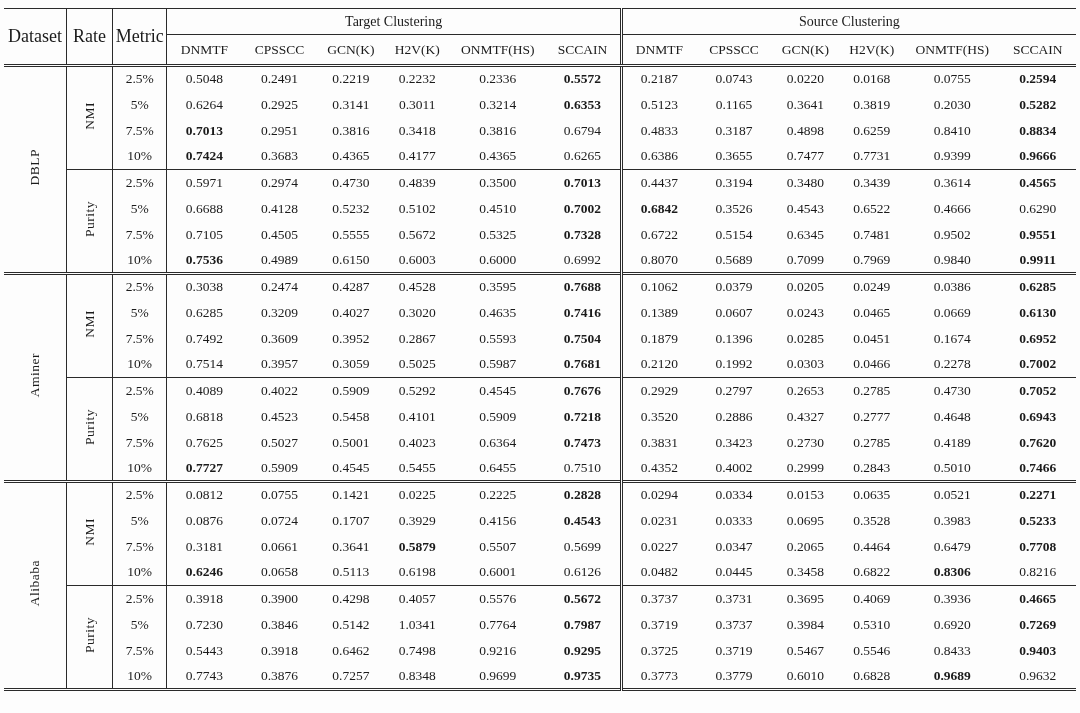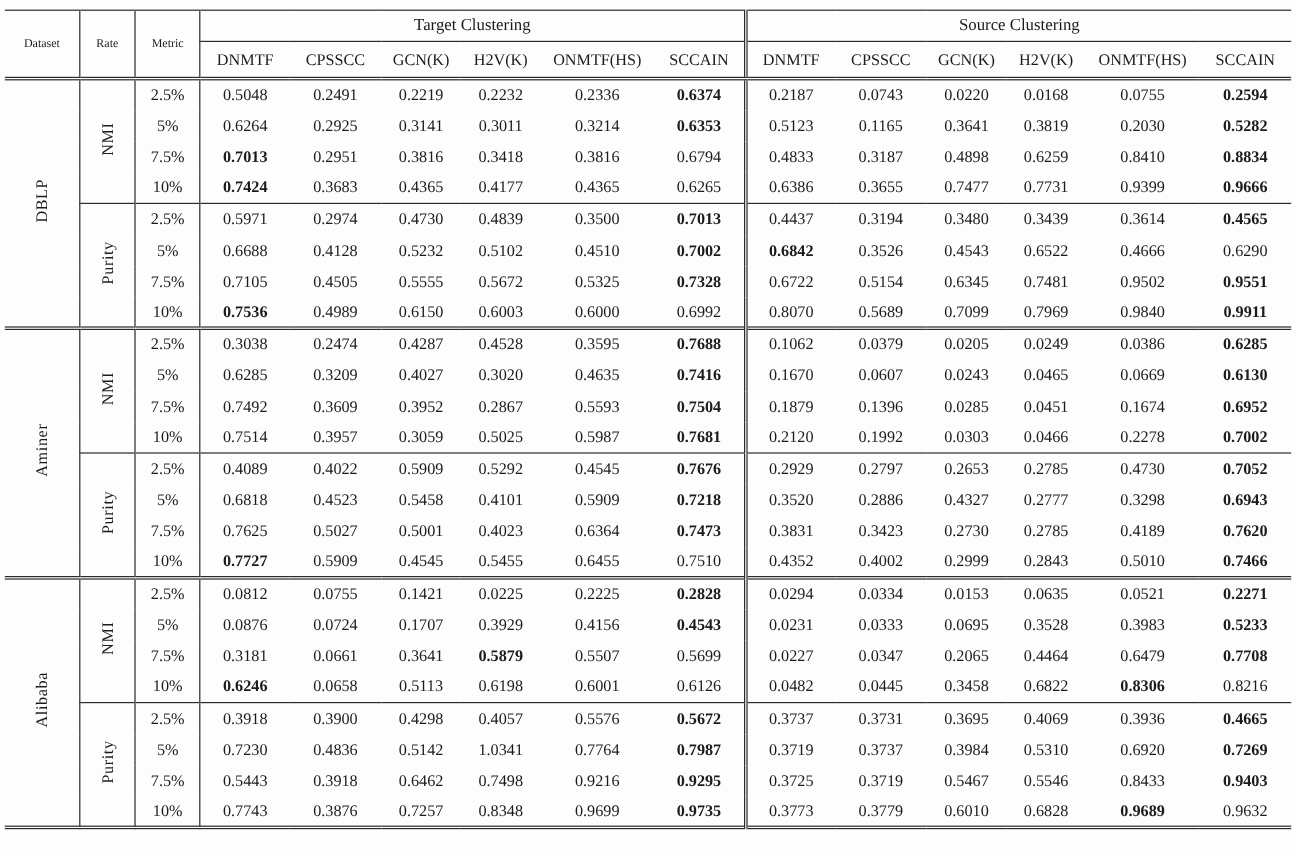--- a/index.html
+++ b/index.html
@@ -23,21 +23,21 @@
     text-align: center;
     vertical-align: middle;
     padding: 0 2px;
     font-size: 13.5px;
     white-space: nowrap;
     overflow: hidden;
   }
   td { height: 26px; }
   .h-group  { height: 26px; border-bottom: 1px solid #2a2a2a; font-size: 14px; }
   .h-method { height: 31px; text-align: center; }
-  .h-dataset, .h-rate, .h-metric { font-size: 10px; margin-top: 12px; }
+  .h-dataset, .h-rate, .h-metric { font-size: 18px; margin-top: 12px; }
   .h-dataset, .h-rate, .h-metric, .h-method { border-bottom: 3px double #2a2a2a; }
   .h-dataset, .dataset-cell { border-right: 1px solid #2a2a2a; }
   .h-rate,    .rate-cell    { border-right: 1px solid #2a2a2a; }
   .h-metric,  .metric-cell  { border-right: 1px solid #2a2a2a; }
   .src-start { border-left: 3px double #2a2a2a; }
   .ds-sep  { border-top: 3px double #2a2a2a; }
   .blk-sep { border-top: 1px solid #2a2a2a; }
   .bold { font-weight: bold; }
   .rot {
     writing-mode: vertical-rl;
@@ -96,21 +96,21 @@
     <tbody>
         <tr>
           <td class="dataset-cell" rowspan="8"><span class="rot">DBLP</span></td>
           <td class="metric-cell" rowspan="4"><span class="rot">NMI</span></td>
           <td class="rate-cell">2.5%</td>
           <td class="val">0.5048</td>
           <td class="val">0.2491</td>
           <td class="val">0.2219</td>
           <td class="val">0.2232</td>
           <td class="val">0.2336</td>
-          <td class="val bold">0.6374</td>
+          <td class="val bold">0.5572</td>
           <td class="val src-start">0.2187</td>
           <td class="val">0.0743</td>
           <td class="val">0.0220</td>
           <td class="val">0.0168</td>
           <td class="val">0.0755</td>
           <td class="val bold">0.2594</td>
         </tr>
         <tr>
           <td class="rate-cell">5%</td>
           <td class="val">0.6264</td>
@@ -235,21 +235,21 @@
           <td class="val bold ds-sep">0.6285</td>
         </tr>
         <tr>
           <td class="rate-cell">5%</td>
           <td class="val">0.6285</td>
           <td class="val">0.3209</td>
           <td class="val">0.4027</td>
           <td class="val">0.3020</td>
           <td class="val">0.4635</td>
           <td class="val bold">0.7416</td>
-          <td class="val src-start">0.1670</td>
+          <td class="val src-start">0.1389</td>
           <td class="val">0.0607</td>
           <td class="val">0.0243</td>
           <td class="val">0.0465</td>
           <td class="val">0.0669</td>
           <td class="val bold">0.6130</td>
         </tr>
         <tr>
           <td class="rate-cell">7.5%</td>
           <td class="val">0.7492</td>
           <td class="val">0.3609</td>
@@ -300,21 +300,21 @@
           <td class="val">0.6818</td>
           <td class="val">0.4523</td>
           <td class="val">0.5458</td>
           <td class="val">0.4101</td>
           <td class="val">0.5909</td>
           <td class="val bold">0.7218</td>
           <td class="val src-start">0.3520</td>
           <td class="val">0.2886</td>
           <td class="val">0.4327</td>
           <td class="val">0.2777</td>
-          <td class="val">0.3298</td>
+          <td class="val">0.4648</td>
           <td class="val bold">0.6943</td>
         </tr>
         <tr>
           <td class="rate-cell">7.5%</td>
           <td class="val">0.7625</td>
           <td class="val">0.5027</td>
           <td class="val">0.5001</td>
           <td class="val">0.4023</td>
           <td class="val">0.6364</td>
           <td class="val bold">0.7473</td>
@@ -414,21 +414,21 @@
           <td class="val src-start blk-sep">0.3737</td>
           <td class="val blk-sep">0.3731</td>
           <td class="val blk-sep">0.3695</td>
           <td class="val blk-sep">0.4069</td>
           <td class="val blk-sep">0.3936</td>
           <td class="val bold blk-sep">0.4665</td>
         </tr>
         <tr>
           <td class="rate-cell">5%</td>
           <td class="val">0.7230</td>
-          <td class="val">0.4836</td>
+          <td class="val">0.3846</td>
           <td class="val">0.5142</td>
           <td class="val">1.0341</td>
           <td class="val">0.7764</td>
           <td class="val bold">0.7987</td>
           <td class="val src-start">0.3719</td>
           <td class="val">0.3737</td>
           <td class="val">0.3984</td>
           <td class="val">0.5310</td>
           <td class="val">0.6920</td>
           <td class="val bold">0.7269</td>

